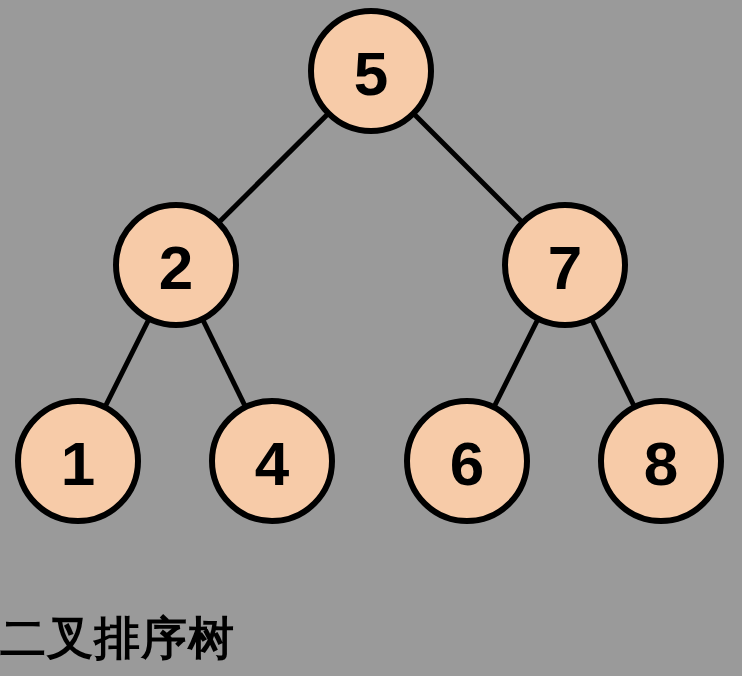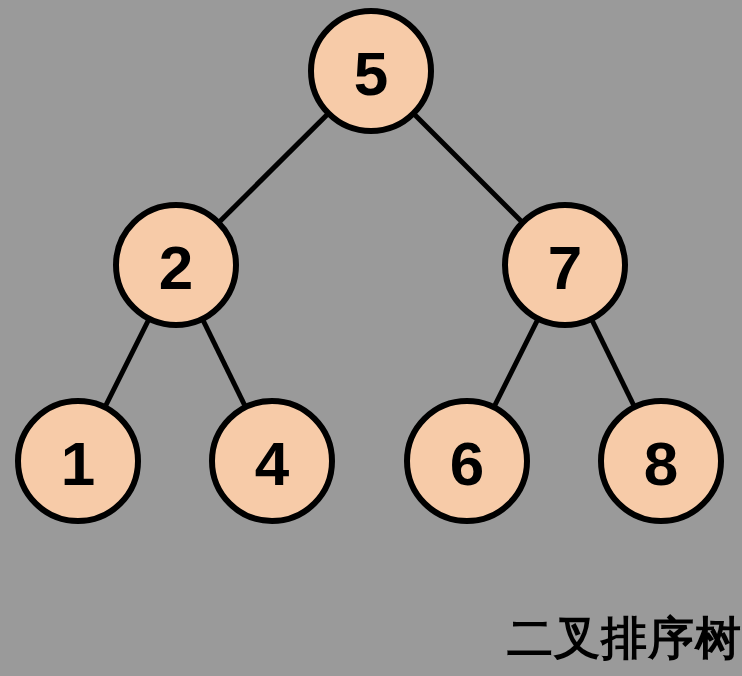--- a/index.html
+++ b/index.html
@@ -29,21 +29,21 @@
     background-size: 1px 100%, 100% 1px;
     background-repeat: repeat-x, repeat-y;
     background-position: 77px 0px, 0px 71px;
     pointer-events: none;
   }
   #treelayer { position: absolute; left: 0; top: 0; }
   .caption {
     position: absolute;
     left: 0;
     width: 742px;
-    text-align: right;
+    text-align: left;
     font-weight: bold;
     color: #000000;
     letter-spacing: 1px;
     white-space: nowrap;
   }
   .node-label {
     font-weight: bold;
     fill: #000000;
     font-family: "Liberation Sans", "DejaVu Sans", sans-serif;
     text-anchor: middle;

